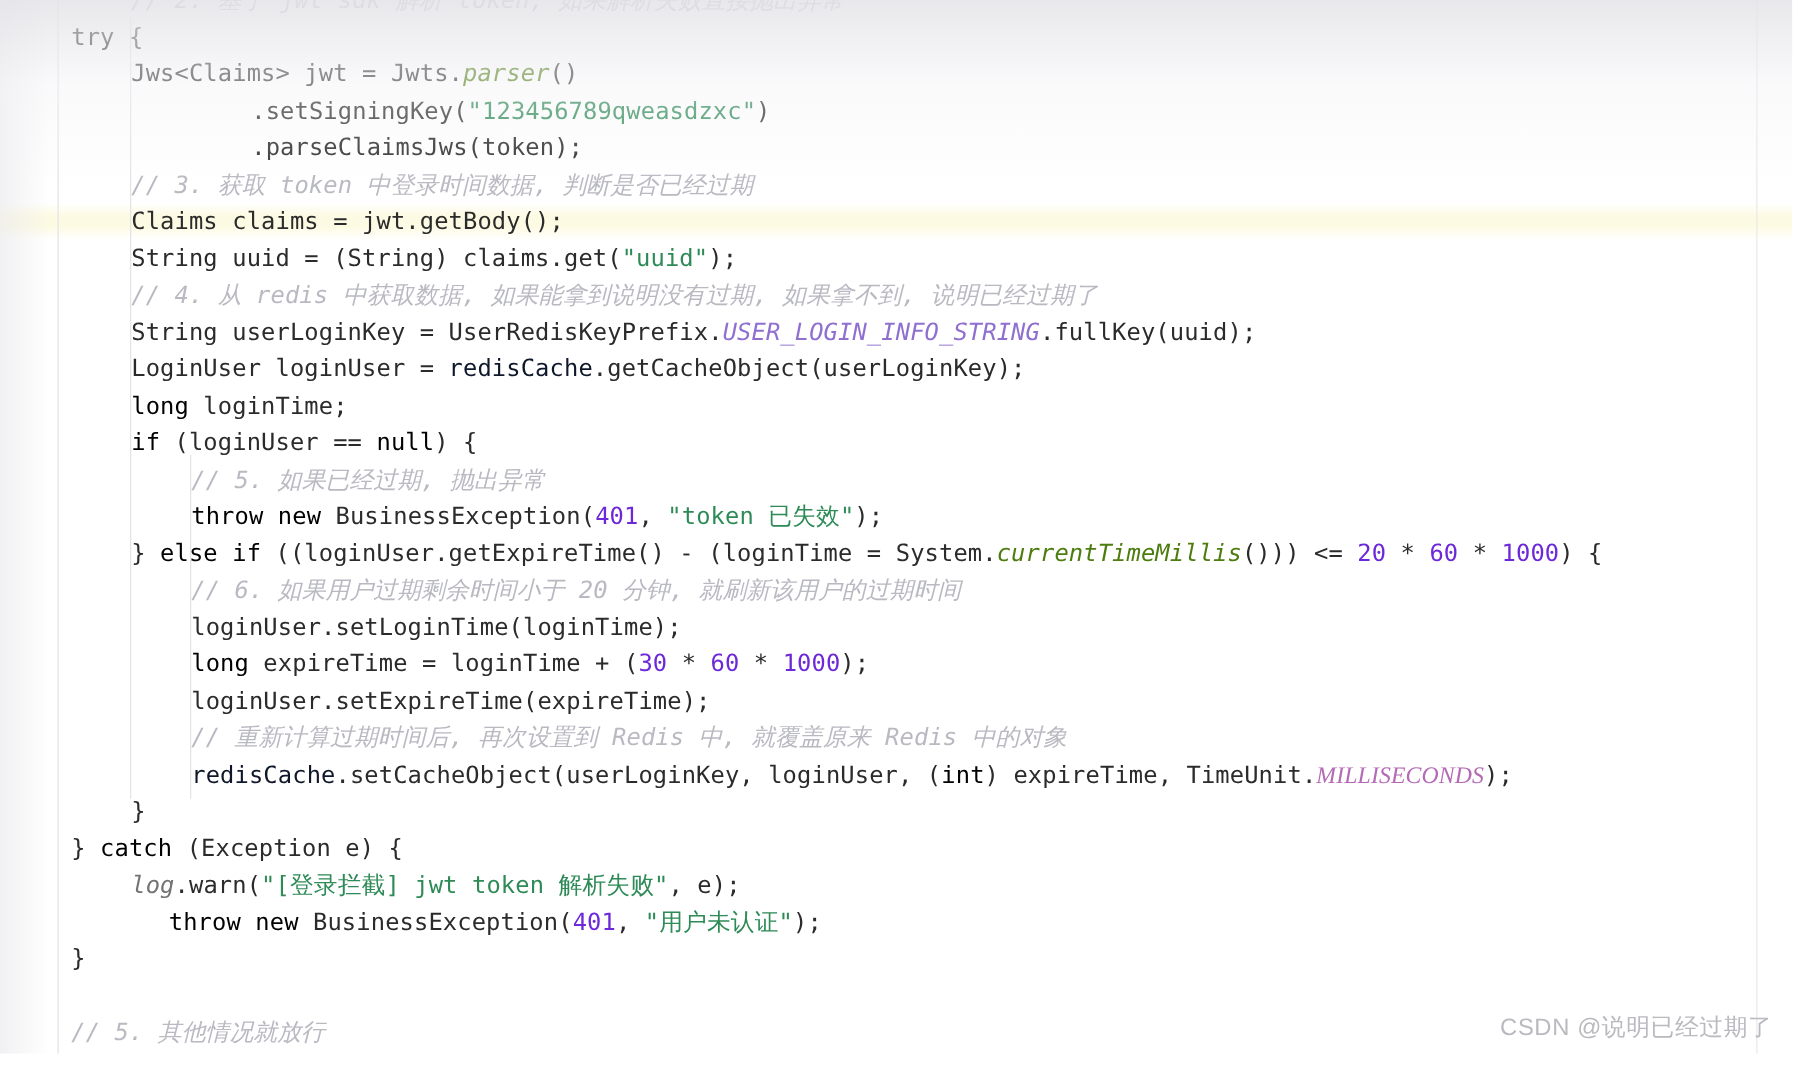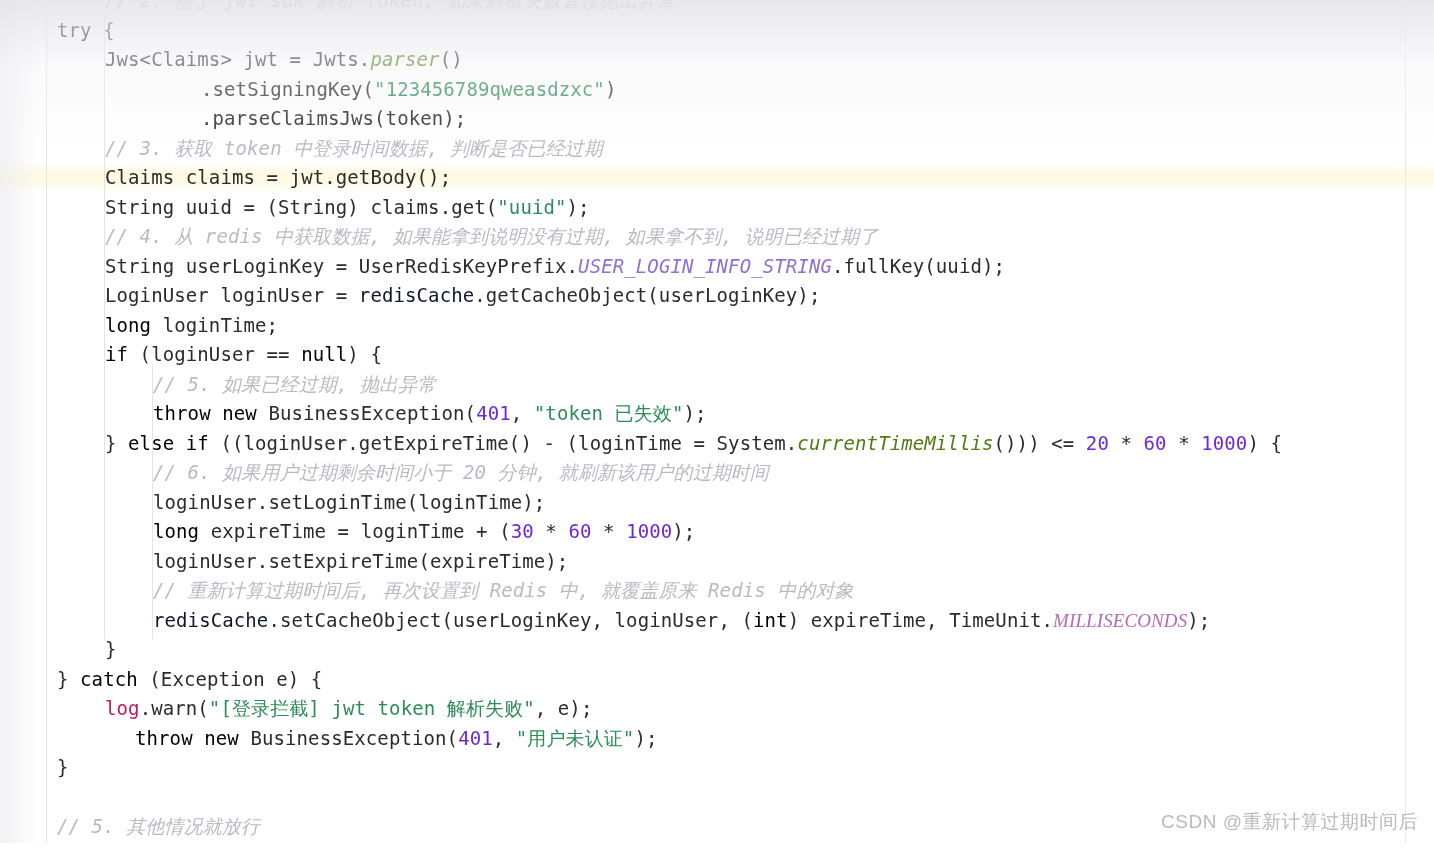--- a/index.html
+++ b/index.html
@@ -86,21 +86,21 @@
   
   .kw      { color: #000000; }
   .plain   { color: #2b2b2b; }
   .str     { color: #2e8b57; }
   .num     { color: #6d28d9; }
   .cmt     { color: #b9b9c2; font-style: italic; text-align: right; }
   .fieldit { color: #b56ab5; font-style: italic; font-family: Liberation Serif, serif; }
   .fieldit2{ color: #8f6fd0; font-style: italic; }
   .methit  { color: #4d7c0f; font-style: italic; }
   .varpur  { color: #0f172a; }
-  .logit   { color: #be185d; }
+  .logit   { color: #737373; font-style: italic; }
   
   #code, #watermark {
     -webkit-font-smoothing: antialiased;
   }
   #watermark {
     position: absolute;
     right: 16px;
     bottom: 8px;
     color: #b9b9bf;
     font-family: "Liberation Sans", sans-serif;
@@ -120,14 +120,14 @@
   <div class="ruler" style="left:1405px;"></div>
   <div class="indent-guide" style="left:46px; top:0px; height:855px;"></div>
   <div class="indent-guide" style="left:104px; top:14px; height:625px;"></div>
   <div class="indent-guide" style="left:152px; top:364px; height:275px;"></div>
 
   <div id="code" style="top: -14px;"><div class="line" style="padding-left: 105px;"><span class="cmt">// 2. 基于 jwt sdk 解析 token, 如果解析失败直接抛出异常</span></div><div class="line" style="padding-left: 57px;"><span class="kw">try</span><span class="plain"> {</span></div><div class="line" style="padding-left: 105px;"><span class="plain">Jws&lt;Claims&gt; jwt = Jwts.</span><span class="methit">parser</span><span class="plain">()</span></div><div class="line" style="padding-left: 201px;"><span class="plain">.setSigningKey(</span><span class="str">"123456789qweasdzxc"</span><span class="plain">)</span></div><div class="line" style="padding-left: 201px;"><span class="plain">.parseClaimsJws(token);</span></div><div class="line" style="padding-left: 105px;"><span class="cmt">// 3. 获取 token 中登录时间数据, 判断是否已经过期</span></div><div class="line" style="padding-left: 105px;"><span class="plain">Claims claims = jwt.getBody();</span></div><div class="line" style="padding-left: 105px;"><span class="plain">String uuid = (String) claims.get(</span><span class="str">"uuid"</span><span class="plain">);</span></div><div class="line" style="padding-left: 105px;"><span class="cmt">// 4. 从 redis 中获取数据, 如果能拿到说明没有过期, 如果拿不到, 说明已经过期了</span></div><div class="line" style="padding-left: 105px;"><span class="plain">String userLoginKey = UserRedisKeyPrefix.</span><span class="fieldit2">USER_LOGIN_INFO_STRING</span><span class="plain">.fullKey(uuid);</span></div><div class="line" style="padding-left: 105px;"><span class="plain">LoginUser loginUser = </span><span class="varpur">redisCache</span><span class="plain">.getCacheObject(userLoginKey);</span></div><div class="line" style="padding-left: 105px;"><span class="kw">long</span><span class="plain"> loginTime;</span></div><div class="line" style="padding-left: 105px;"><span class="kw">if</span><span class="plain"> (loginUser == </span><span class="kw">null</span><span class="plain">) {</span></div><div class="line" style="padding-left: 153px;"><span class="cmt">// 5. 如果已经过期, 抛出异常</span></div><div class="line" style="padding-left: 153px;"><span class="kw">throw</span><span class="plain"> </span><span class="kw">new</span><span class="plain"> BusinessException(</span><span class="num">401</span><span class="plain">, </span><span class="str">"token 已失效"</span><span class="plain">);</span></div><div class="line" style="padding-left: 105px;"><span class="plain">} </span><span class="kw">else</span><span class="plain"> </span><span class="kw">if</span><span class="plain"> ((loginUser.getExpireTime() - (loginTime = System.</span><span class="methit">currentTimeMillis</span><span class="plain">())) &lt;= </span><span class="num">20</span><span class="plain"> * </span><span class="num">60</span><span class="plain"> * </span><span class="num">1000</span><span class="plain">) {</span></div><div class="line" style="padding-left: 153px;"><span class="cmt">// 6. 如果用户过期剩余时间小于 20 分钟, 就刷新该用户的过期时间</span></div><div class="line" style="padding-left: 153px;"><span class="plain">loginUser.setLoginTime(loginTime);</span></div><div class="line" style="padding-left: 153px;"><span class="kw">long</span><span class="plain"> expireTime = loginTime + (</span><span class="num">30</span><span class="plain"> * </span><span class="num">60</span><span class="plain"> * </span><span class="num">1000</span><span class="plain">);</span></div><div class="line" style="padding-left: 153px;"><span class="plain">loginUser.setExpireTime(expireTime);</span></div><div class="line" style="padding-left: 153px;"><span class="cmt">// 重新计算过期时间后, 再次设置到 Redis 中, 就覆盖原来 Redis 中的对象</span></div><div class="line" style="padding-left: 153px;"><span class="varpur">redisCache</span><span class="plain">.setCacheObject(userLoginKey, loginUser, (</span><span class="kw">int</span><span class="plain">) expireTime, TimeUnit.</span><span class="fieldit">MILLISECONDS</span><span class="plain">);</span></div><div class="line" style="padding-left: 105px;"><span class="plain">}</span></div><div class="line" style="padding-left: 57px;"><span class="plain">} </span><span class="kw">catch</span><span class="plain"> (Exception e) {</span></div><div class="line" style="padding-left: 105px;"><span class="logit">log</span><span class="plain">.warn(</span><span class="str">"[登录拦截] jwt token 解析失败"</span><span class="plain">, e);</span></div><div class="line" style="padding-left: 135px;"><span class="kw">throw</span><span class="plain"> </span><span class="kw">new</span><span class="plain"> BusinessException(</span><span class="num">401</span><span class="plain">, </span><span class="str">"用户未认证"</span><span class="plain">);</span></div><div class="line" style="padding-left: 57px;"><span class="plain">}</span></div><div class="line" style="padding-left: 57px;"><span class="plain"></span></div><div class="line" style="padding-left: 57px;"><span class="cmt">// 5. 其他情况就放行</span></div><div class="line" style="padding-left: 57px;"><span class="kw">return</span><span class="plain"> </span><span class="kw">true</span><span class="plain">;</span></div></div>
 
   <div id="left-shade"></div>
   <div id="top-shade"></div>
 
-  <div id="watermark">CSDN @重新计算过期时间后</div>
+  <div id="watermark">CSDN @说明已经过期了</div>
 </div>
 
 </body></html>

